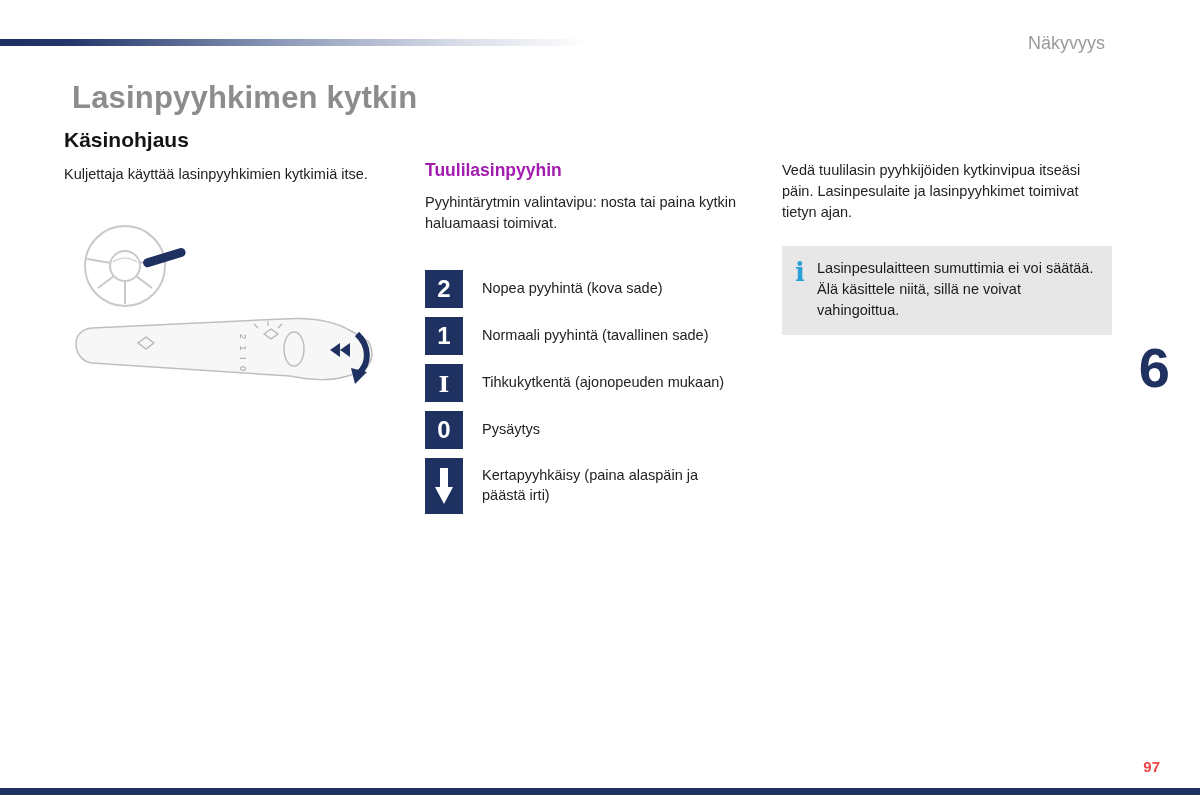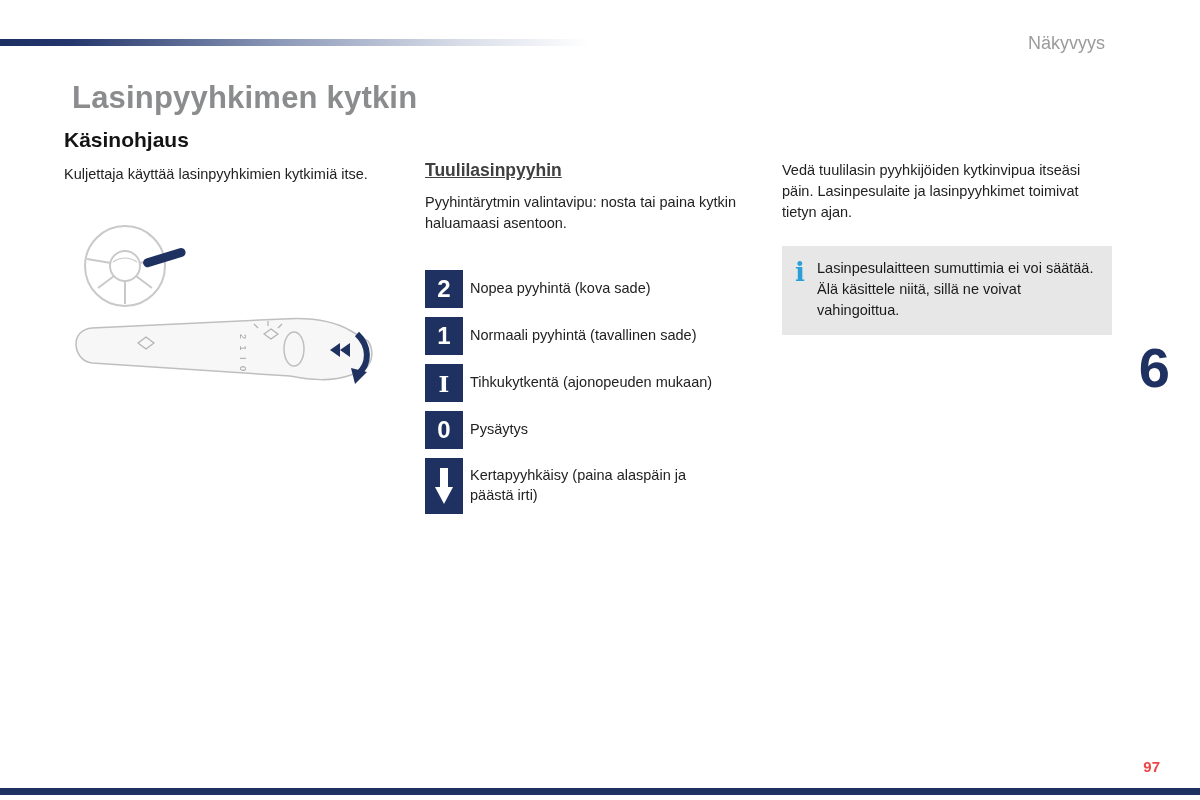--- a/index.html
+++ b/index.html
@@ -42,33 +42,33 @@
 
   
   .col-left { position:absolute; left:64px; top:128px; width:340px; }
   .col-left h2 { font-size:21px; font-weight:bold; color:#141414; margin-bottom:12px; }
   .col-left .body { font-size:14.5px; color:#222; line-height:1.4; }
 
   .illustration { position:absolute; left:68px; top:222px; width:325px; height:185px; }
 
   
   .col-mid { position:absolute; left:425px; top:160px; width:315px; }
-  .col-h { font-size:17.5px; font-weight:bold; color:#404040; margin-bottom:11px;text-decoration:underline; }
+  .col-h { font-size:17.5px; font-weight:bold; color:#a21caf; margin-bottom:11px; }
   .col-body { font-size:14.5px; color:#222; line-height:1.45; }
 
   .positions { margin-top:36px; }
   .pos-row { display:flex; align-items:center; margin-bottom:9px; }
   .pos-square {
     flex:0 0 38px; width:38px; height:38px; background:#1e3160;
     color:#fff; display:flex; align-items:center; justify-content:center;
     font-weight:bold; font-size:24px;
   }
   .pos-square.serif { font-family:"DejaVu Serif", serif; font-size:23px; }
   .pos-square.arrow { height:56px; }
-  .pos-label { margin-left:7px; font-size:14.5px; color:#222; line-height:1.35; max-width:250px; }
+  .pos-label { margin-left:19px; font-size:14.5px; color:#222; line-height:1.35; max-width:250px; }
 
   
   .col-right { position:absolute; left:782px; top:160px; width:330px; }
   .info-box {
     margin-top:23px; background:#e7e7e8; padding:12px 14px 14px 13px;
     display:flex; align-items:flex-start; min-height:84px;
   }
   .info-icon {
     flex:0 0 22px; color:#2a9fd8; font-family:"DejaVu Serif", serif;
     font-size:26px; font-weight:bold; line-height:1; margin-top:1px;
@@ -121,21 +121,21 @@
 
     <g>
       <path d="M289 112 C302 124 302 142 290 152" stroke="#1e3160" stroke-width="6" fill="none"></path>
       <polygon points="283,146 299,150 287,162" fill="#1e3160"></polygon>
     </g>
   </svg>
 </div>
 
 <div class="col-mid">
   <div class="col-h">Tuulilasinpyyhin</div>
-  <div class="col-body">Pyyhintärytmin valintavipu: nosta tai paina kytkin haluamaasi asentoon.</div>
+  <div class="col-body">Pyyhintärytmin valintavipu: nosta tai paina kytkin haluamaasi toimivat.</div>
   <div class="positions">
       <div class="pos-row">
         <div class="pos-square digit">2</div>
         <div class="pos-label">Nopea pyyhintä (kova sade)</div>
       </div>
       <div class="pos-row">
         <div class="pos-square digit">1</div>
         <div class="pos-label">Normaali pyyhintä (tavallinen sade)</div>
       </div>
       <div class="pos-row">

